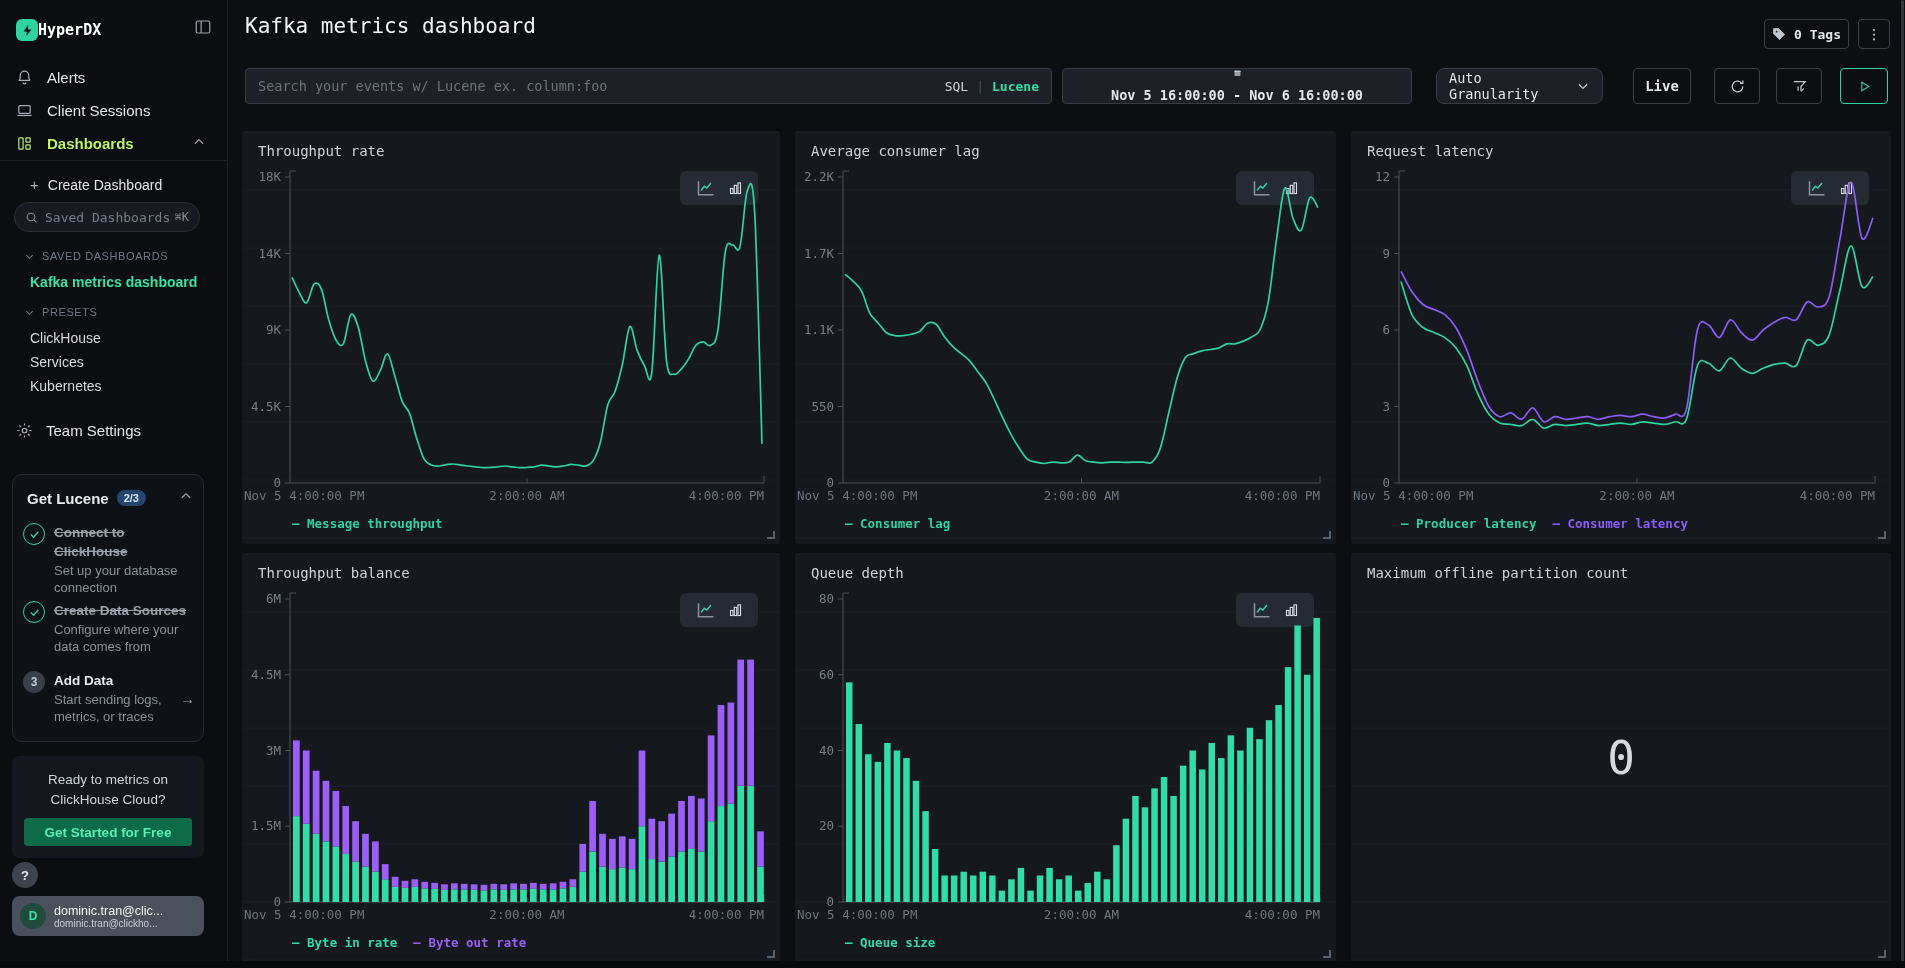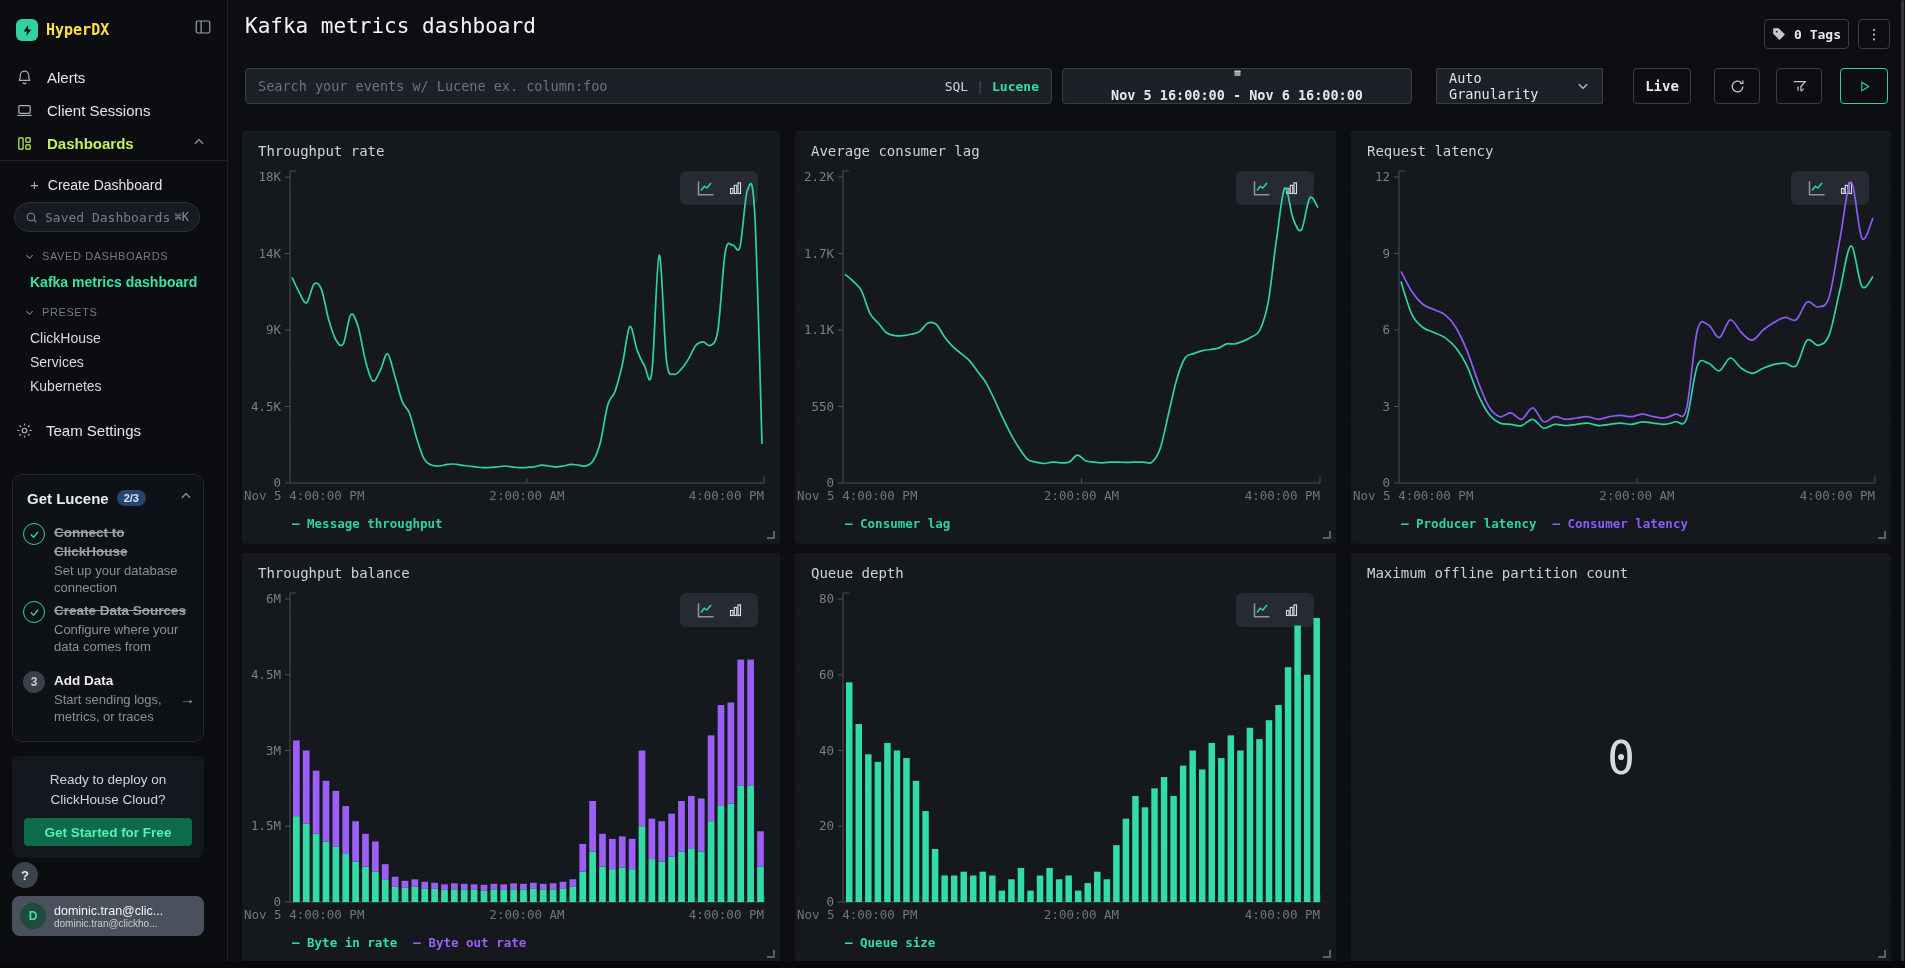--- a/index.html
+++ b/index.html
@@ -5,21 +5,21 @@
   * { margin:0; padding:0; box-sizing:border-box; }
   html,body { width:1905px; height:968px; background:#0c0e11; overflow:hidden;
               font-family:"Liberation Sans", sans-serif; }
   .mono { font-family:"DejaVu Sans Mono", monospace; }
 
   
   #sidebar { position:absolute; left:0; top:0; width:228px; height:968px;
              background:#0b0d10; border-right:1px solid #1d2126; }
   .logo-row { position:absolute; left:16px; top:16px; width:196px; height:28px; display:flex; align-items:center; }
   .logo-badge { width:22px; height:22px; border-radius:6px; background:#2fd3a0; display:flex; align-items:center; justify-content:center; }
-  .logo-name { margin-left:8px; color:#fde047; font-weight:bold; font-size:15px; font-family:"DejaVu Sans Mono", monospace; }
+  .logo-name { margin-left:0; color:#ffffff; font-weight:bold; font-size:15px; font-family:"DejaVu Sans Mono", monospace; }
   .collapse-btn { position:absolute; right:0; top:2px; color:#9aa1aa; cursor:pointer; }
   .nav-item { position:absolute; left:16px; width:196px; height:26px; display:flex; align-items:center; color:#e2e5e9; font-size:15px; }
   .nav-item .ni-icon { width:18px; margin-right:13px; color:#aab0b8; display:flex; }
   .nav-item.active, .nav-item.active .ni-icon { color:#bef264; font-weight:bold; }
   .nav-chevron { position:absolute; right:6px; color:#9aa1aa; }
   .side-divider { position:absolute; left:0; top:160px; width:228px; border-top:1px solid #1d2126; }
   .create-dash { position:absolute; left:30px; top:176px; color:#e2e5e9; font-size:14px; display:flex; align-items:center; gap:9px; }
   .create-dash .plus { color:#aab0b8; font-size:15px; }
   .saved-search { position:absolute; left:14px; top:202px; width:186px; height:30px; border-radius:15px;
                   background:#171b21; border:1px solid #2b303a; display:flex; align-items:center; padding:0 10px; }
@@ -74,21 +74,21 @@
                 border-radius:4px; display:flex; align-items:center; padding:12px 12px; }
   .search-box input { flex:1; background:transparent; border:none; outline:none; color:#d7dbe1; font-size:13.5px;
                       font-family:"DejaVu Sans Mono", monospace; }
   .search-box input::placeholder { color:#6c737c; }
   .mode { font-size:13px; font-family:"DejaVu Sans Mono", monospace; cursor:pointer; }
   .mode-sql { color:#d0d4da; } .mode-div { color:#4a4f57; margin:0 8px; } .mode-lucene { color:#37dfa6; font-weight:bold; }
   .date-box { position:absolute; left:834px; top:68px; width:350px; height:36px; background:#1d2127; border:1px solid #383d45;
               border-radius:4px; display:flex; align-items:center; padding:0 12px; gap:10px; cursor:pointer;flex-direction:column; }
   .date-box .dtxt { color:#e3e6ea; font-size:13.5px; font-family:"DejaVu Sans Mono", monospace; font-weight:bold; }
   .gran-box { position:absolute; left:1208px; top:68px; width:167px; height:36px; background:#1d2127; border:1px solid #383d45;
-              border-radius:1px; display:flex; align-items:center; padding:0 12px; cursor:pointer; }
+              border-radius:8px; display:flex; align-items:center; padding:0 12px; cursor:pointer; }
   .gran-box .gtxt { color:#e3e6ea; font-size:13.5px; font-family:"DejaVu Sans Mono", monospace; flex:1; }
   .live-btn { position:absolute; left:1405px; top:68px; width:58px; height:36px; font-size:14px; font-weight:bold; }
   .icon-btn { position:absolute; top:68px; width:46px; height:36px; color:#c3c8cf; }
   .refresh-btn { left:1486px; } .filter-btn { left:1548px; }
   .play-btn { position:absolute; left:1612px; top:68px; width:48px; height:36px; border-color:#2fd3a0; color:#2fd3a0; }
 
   
   .panel { position:absolute; background:#15181d; border-radius:3px;
            background-image:repeating-linear-gradient(to bottom, rgba(255,255,255,0.013) 0 2px, transparent 2px 58px); }
   .panel-title { position:absolute; left:16px; top:12px; color:#ced3da; font-size:14px; font-family:"DejaVu Sans Mono", monospace; }
@@ -239,21 +239,21 @@
           <span class="circle-num">3</span>
         </span>
       <span><span class="s-title">Add Data</span>
         <div class="s-sub">Start sending logs, metrics, or traces</div></span>
       <span class="s-arrow">→</span>
     </div>
   </div>
 
   <div class="promo-card">
     <div class="lines">
-      <div class="promo-line">Ready to deploy on</div>
+      <div class="promo-line">Ready to metrics on</div>
       <div class="promo-line">ClickHouse Cloud?</div>
     </div>
     <button class="promo-btn">Get Started for Free</button>
   </div>
 
   <div class="help-circle">?</div>
 
   <div class="user-chip">
     <span class="avatar">D</span>
     <span class="user-texts">

